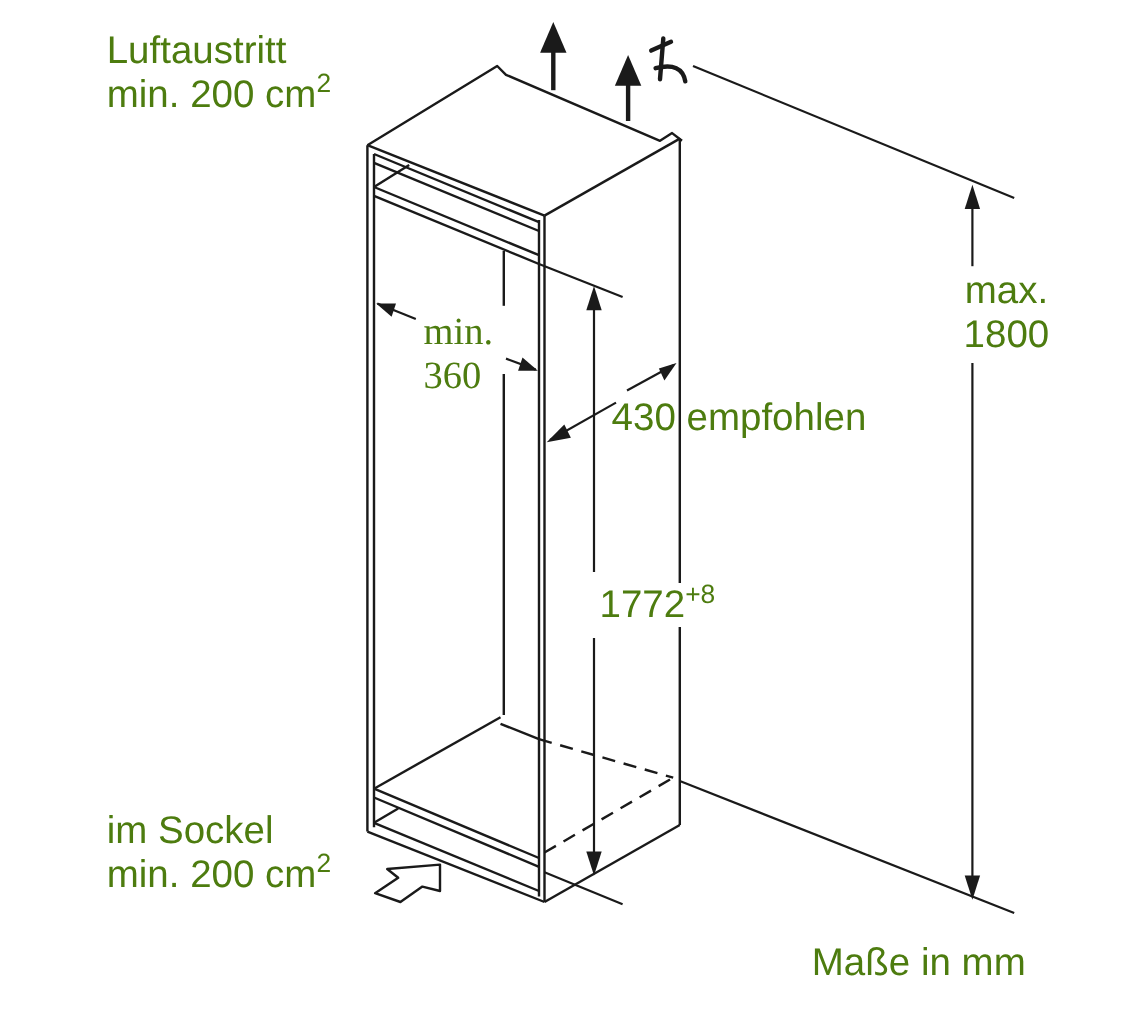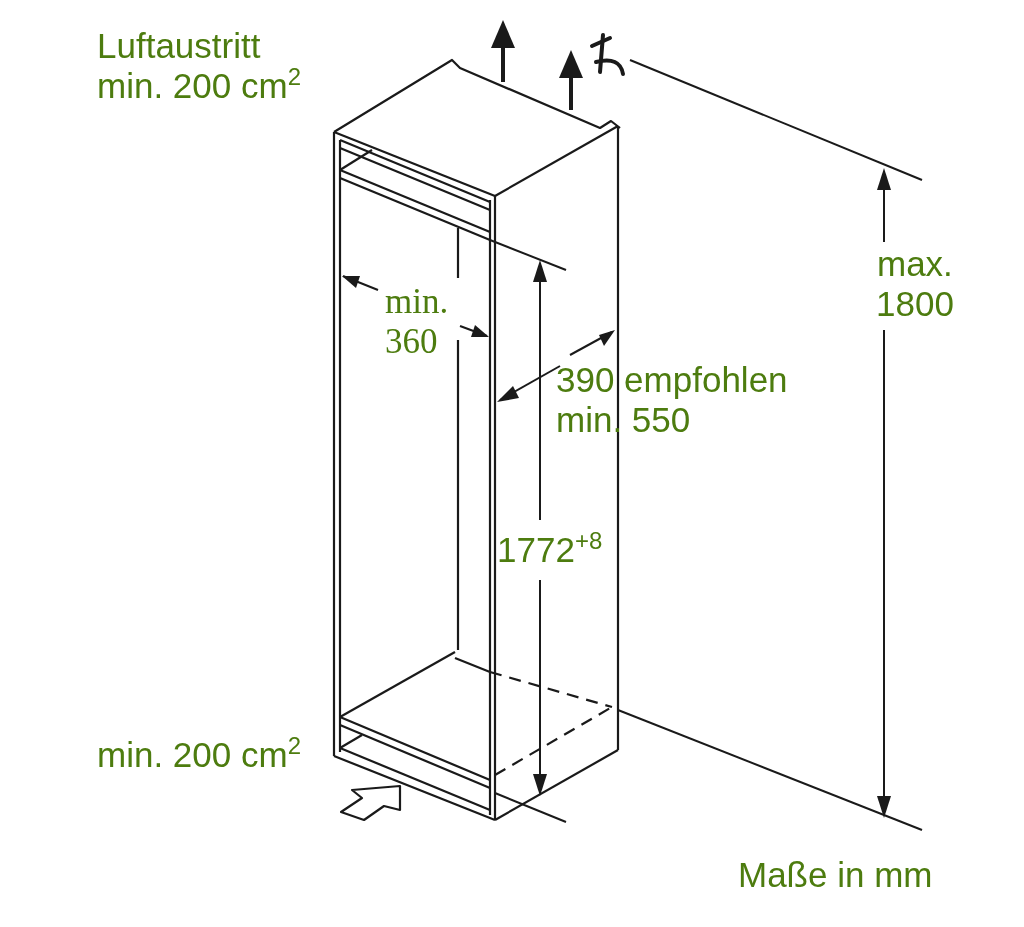--- a/index.html
+++ b/index.html
@@ -98,34 +98,34 @@
     <polygon points="400,786 400,810 384,806 364,820 341,812 362,798 352,790"></polygon>
   </g>
 </svg>
 
 <div class="lbl" style="left:97px; top:26px;">
   <div>Luftaustritt</div>
   <div><span>min. 200 cm</span><sup>2</sup></div>
 </div>
 
 <div class="lbl" style="left:97px; top:735px;">
+  <div>im Sockel</div>
   <div><span>min. 200 cm</span><sup>2</sup></div>
 </div>
 
 <div class="lbl" style="left:385px; top:282px;font-family:Liberation Serif, serif;">
   <div>min.</div>
   <div>360</div>
 </div>
 
 <div class="lbl" style="left:556px; top:360px;">
-  <div>390 empfohlen</div>
-  <div>min. 550</div>
+  <div>430 empfohlen</div>
 </div>
 
-<div class="lbl" style="left:497px; top:530px; background:#fff;">
+<div class="lbl" style="left:497px; top:530px; background:#fff;padding-left:48px;">
   <span>1772</span><sup>+8</sup>
 </div>
 
 <div class="lbl" style="left:876px; top:244px; text-align:center;">
   <div>max.</div>
   <div>1800</div>
 </div>
 
 <div class="lbl" style="left:710px; top:855px;margin-left:28px;">Maße in mm</div>
 

